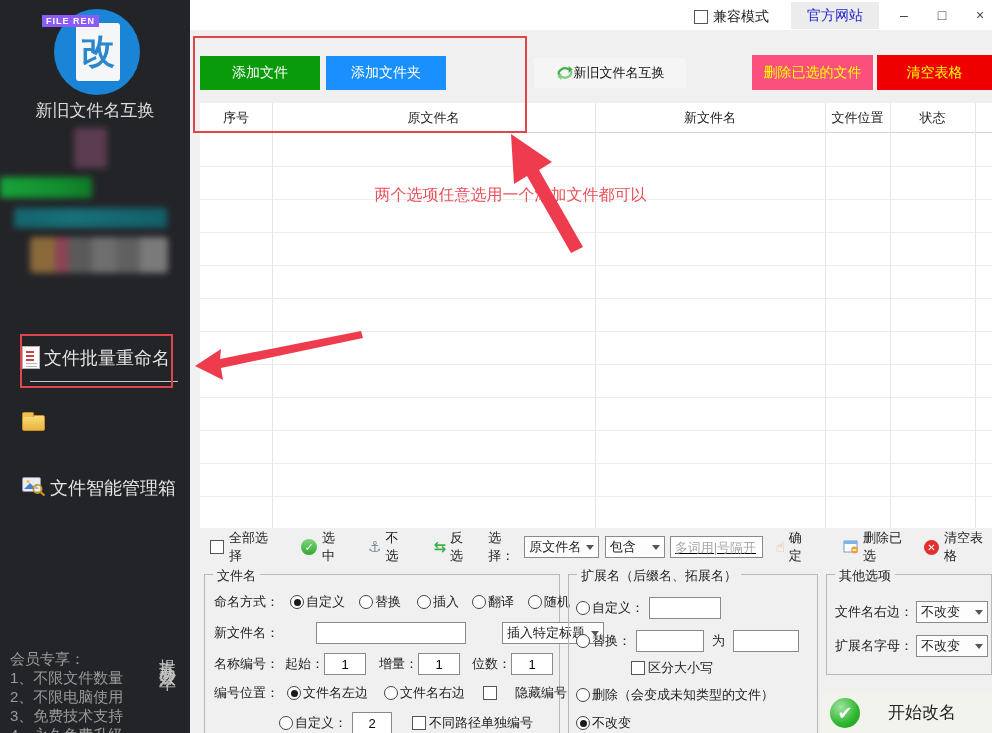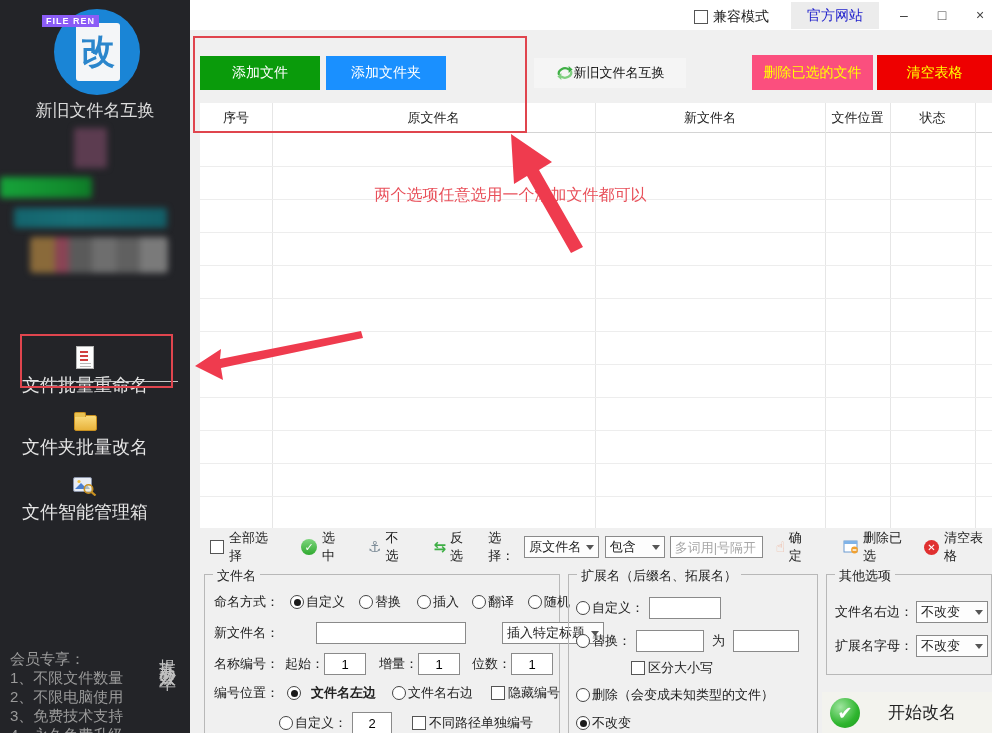--- a/index.html
+++ b/index.html
@@ -18,22 +18,22 @@
                 padding:1px 4px; font-weight:bold; letter-spacing:1px; }
   .app-title { position:absolute; left:0; top:99px; width:190px; text-align:center; font-size:17px; color:#dcdcdc; }
 
   .blur { position:absolute; filter:blur(3px); border-radius:2px; }
   .blur1 { left:74px; top:128px; width:33px; height:40px; background:#5c3c50; }
   .blur2 { left:0; top:177px; width:92px; height:21px; background:linear-gradient(90deg,#17a33a,#128c2e 70%,#0f7a28); }
   .blur3 { left:14px; top:208px; width:153px; height:20px; background:linear-gradient(90deg,#14646d,#186f77 40%,#135f68); }
   .blur4 { left:30px; top:237px; width:138px; height:36px; border-radius:4px;
            background:linear-gradient(90deg,#8a6a3a 0 18%,#8a4455 18% 28%,#5a5a5a 28% 45%,#6e6e6e 45% 62%,#606060 62% 80%,#7a7a7a 80%); }
 
-  .side-item { position:absolute; left:22px; display:flex; align-items:center; gap:4px; height:34px;
-               color:#e5e5e5; font-size:18px; cursor:default;flex-direction:column; }
+  .side-item { position:absolute; left:22px; display:flex; align-items:flex-start; gap:4px; height:34px;
+               color:#e5e5e5; font-size:18px; cursor:default; }
   .side-item .lbl { white-space:nowrap; }
   .doc-ic { width:18px; height:23px; background:#fdfdfd; border:1px solid #b5b5b5; position:relative; flex:none; }
   .doc-ic::before { content:''; position:absolute; left:3px; top:4px; width:8px; height:11px;
                     background:repeating-linear-gradient(#d04040 0 2px, transparent 2px 4px); }
   .doc-ic::after { content:''; position:absolute; left:3px; top:16px; width:11px; height:5px;
                    background:repeating-linear-gradient(#b8b8b8 0 1px, transparent 1px 3px); }
   .folder-ic { width:23px; height:16px; background:linear-gradient(#fadb7c,#e8b33c); border:1px solid #c89020;
                border-radius:2px; position:relative; margin-top:3px; flex:none; }
   .folder-ic::before { content:''; position:absolute; top:-4px; left:-1px; width:10px; height:4px;
                background:#e9c252; border:1px solid #c89020; border-bottom:none; border-radius:2px 2px 0 0; }
@@ -128,21 +128,20 @@
     <div class="blur blur4"></div>
 
     <div class="side-item" style="top:346px;">
       <span class="doc-ic"></span>
       <span class="lbl">文件批量重命名</span>
     </div>
     <div class="underline1"></div>
 
     <div class="side-item" style="top:412px;">
       <span class="folder-ic"></span>
-      <span class="lbl">文件夹批量改名</span>
     </div>
 
     <div class="side-item" style="top:476px;">
       <span style="display:flex;">
         <svg width="24" height="20" viewBox="0 0 24 20">
           <rect x="0.5" y="1.5" width="18" height="14" rx="1.5" fill="#e8edf5" stroke="#8a93a8"></rect>
           <path d="M2 13 L8 7 L12 11 L14 9 L17 13 Z" fill="#4a7fd0"></path>
           <circle cx="6" cy="5.5" r="1.6" fill="#f0c040"></circle>
           <circle cx="15.5" cy="13" r="4.2" fill="rgba(250,240,200,0.55)" stroke="#c89020" stroke-width="1.6"></circle>
           <line x1="18.6" y1="16.2" x2="22.5" y2="19.5" stroke="#c89020" stroke-width="2.2"></line>
@@ -226,21 +225,21 @@
 
     <span style="margin-left:14px;">选择：</span>
     <span class="dd" style="width:80px;">
       <span>原文件名</span>
       <span class="chev"></span>
     </span>
     <span class="dd" style="width:64px;margin-left:6px;">
       <span>包含</span>
       <span class="chev"></span>
     </span>
-    <input class="tin" style="width: 93px; margin-left: 5px;" placeholder="多词用|号隔开">
+    <input class="tin" style="width: 93px; margin-left: 5px; text-decoration: underline;" placeholder="多词用|号隔开">
 
     <span class="ic-hand" style="margin-left:13px;">☝</span>
     <span style="margin-left:4px;">确定</span>
 
     <span style="margin-left:30px;display:flex;">
       <svg width="16" height="14" viewBox="0 0 16 14">
         <rect x="1" y="1" width="13" height="11" fill="#fff" stroke="#6a9ad0"></rect>
         <rect x="1" y="1" width="13" height="3" fill="#7fb3e8"></rect>
         <circle cx="11.5" cy="10" r="3.4" fill="#f0a030"></circle>
         <rect x="9.6" y="9.3" width="3.8" height="1.4" fill="#fff"></rect>
@@ -284,25 +283,25 @@
       <input class="tin num" style="width: 42px;" value="1">
       <span style="margin-left:13px;">增量：</span>
       <input class="tin num" style="width: 42px;" value="1">
       <span style="margin-left:12px;">位数：</span>
       <input class="tin num" style="width: 42px;" value="1">
     </div>
 
     <div class="row" style="left:9px;top:109px;">
       <span>编号位置：</span>
       <span class="radio on" style="margin-left:8px;"></span>
-      <span style="margin-left:10px;font-weight:bold;">文件名左边</span>
+      <span style="margin-left:2px;">文件名左边</span>
       <span class="radio" style="margin-left:16px;"></span>
       <span style="margin-left:2px;">文件名右边</span>
       <span class="cbx" style="margin-left:18px;"></span>
-      <span style="margin-left:3px;">隐藏编号</span>
+      <span style="margin-left:18px;">隐藏编号</span>
     </div>
 
     <div class="row" style="left:74px;top:137px;">
       <span class="radio"></span>
       <span style="margin-left:2px;">自定义：</span>
       <input class="tin num" style="width: 40px; margin-left: 5px;" value="2">
       <span class="cbx" style="margin-left:20px;"></span>
       <span style="margin-left:3px;">不同路径单独编号</span>
     </div>
   </div>

